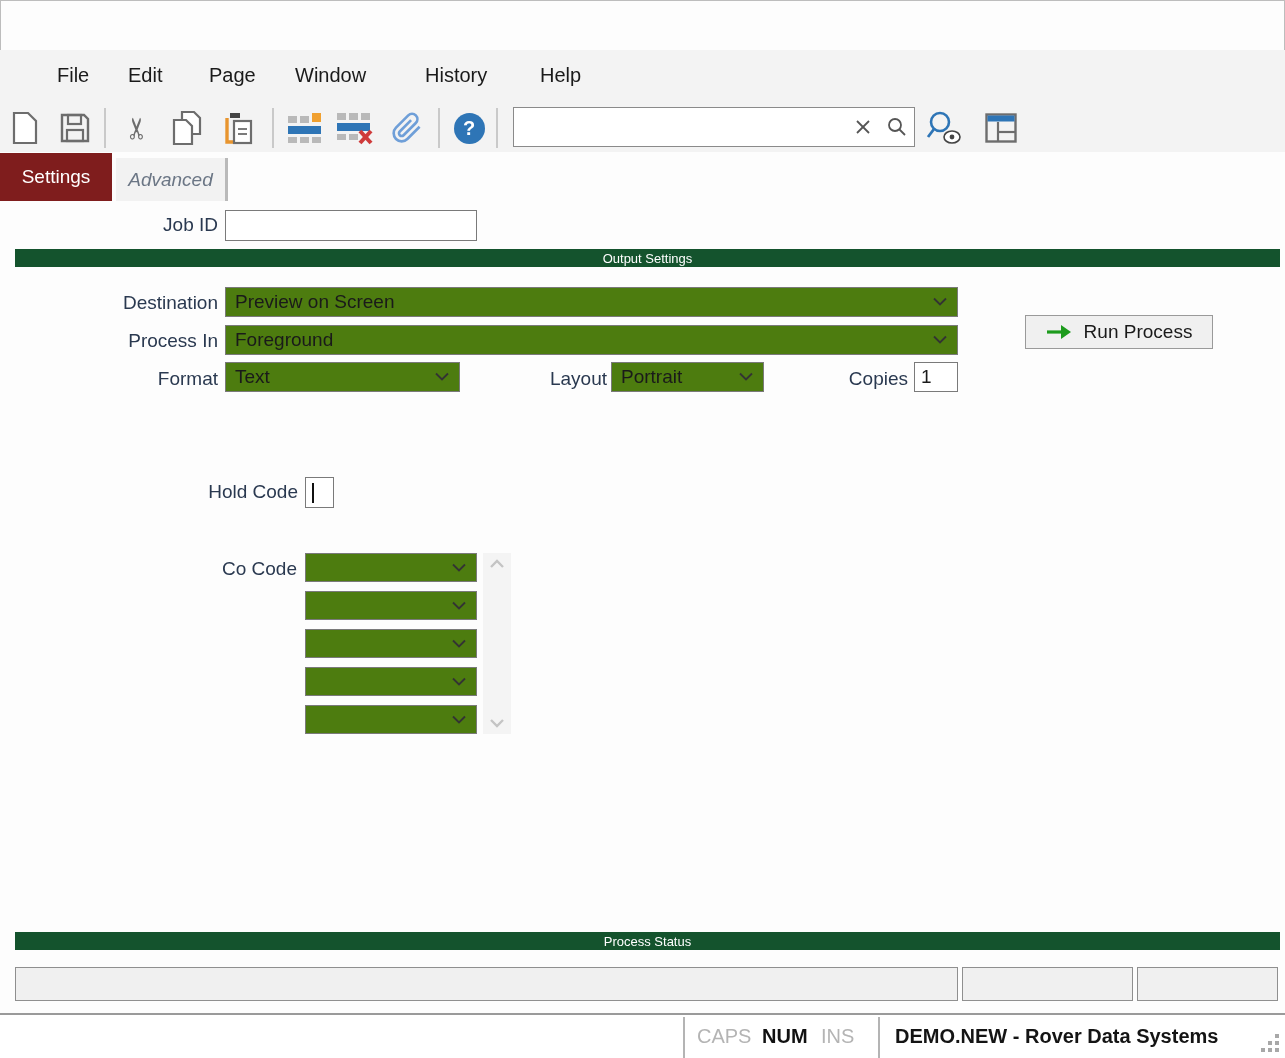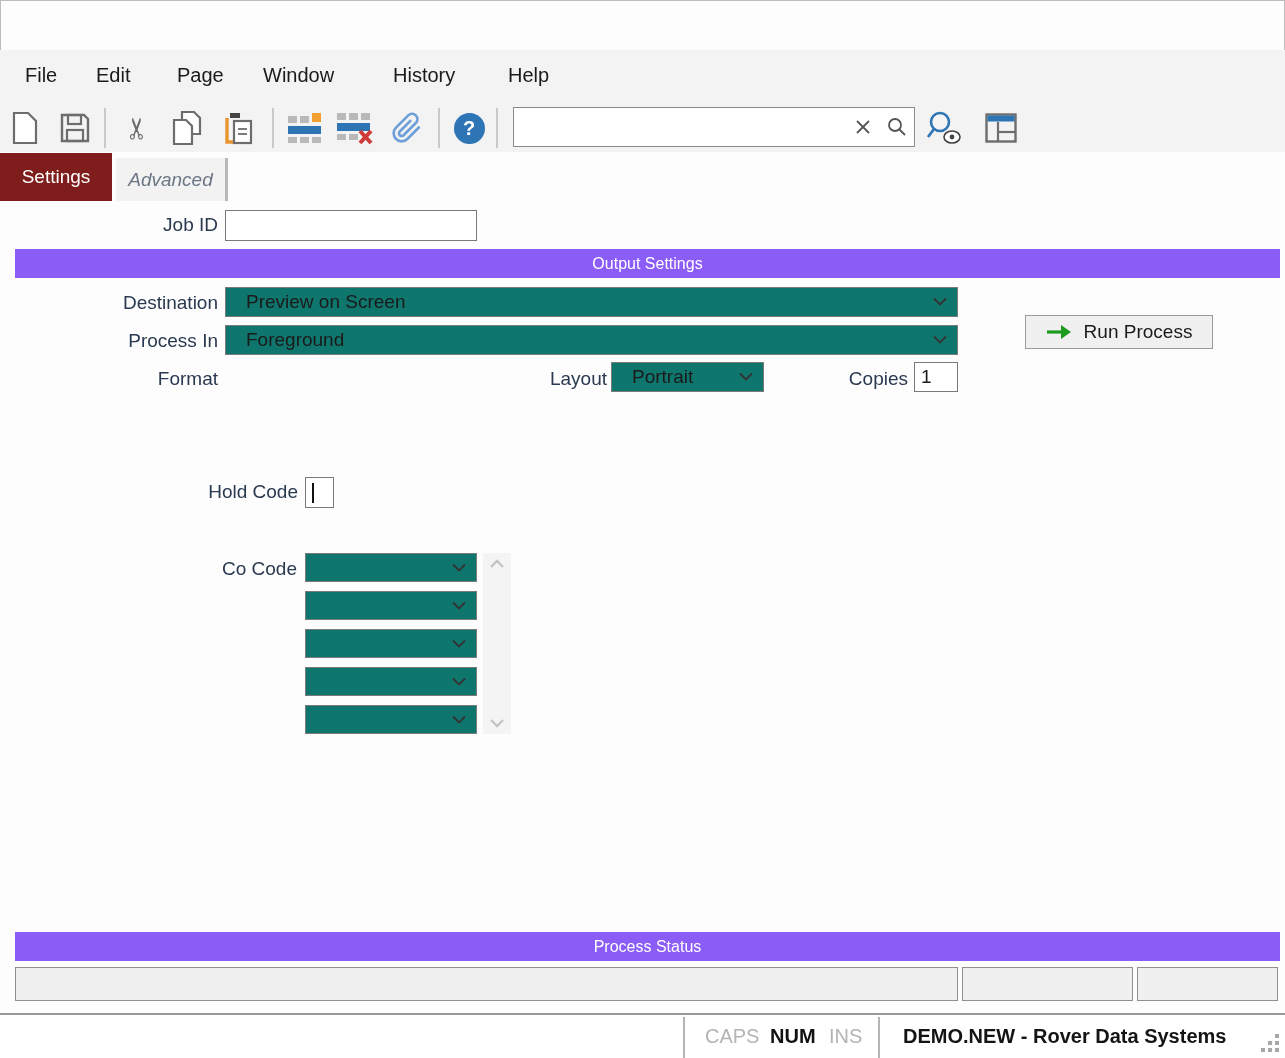--- a/index.html
+++ b/index.html
@@ -12,49 +12,49 @@
   
   .titlebar { position:absolute; left:0; top:0; width:1285px; height:50px; background:#ffffff; }
   .app-icon { position:absolute; left:18px; top:12px; width:22px; height:27px; border:1.5px solid #5a5a5a; background:#fff; }
   .app-icon i { position:absolute; left:4px; right:4px; height:2px; background:#5a5a5a; display:block; }
   .app-icon i:nth-child(1){top:6px;} .app-icon i:nth-child(2){top:11px;} .app-icon i:nth-child(3){top:16px;}
   .title-text { position:absolute; left:52px; top:13px; font-size:19px; color:#1a1a1a; white-space:nowrap; }
   .winbtn { position:absolute; top:0; width:56px; height:50px; display:flex; align-items:center; justify-content:center; cursor:default; }
   .winbtn svg { display:block; }
   
   .menubar { position:absolute; left:0; top:50px; width:1285px; height:52px; background:#f3f3f3; }
-  .menu-item { position:absolute; top:14px; font-size:20px; color:#1a1a1a; cursor:default; }
+  .menu-item { position:absolute; top:14px; font-size:20px; color:#1a1a1a; cursor:default;margin-left:32px; }
   
   .toolbar { position:absolute; left:0; top:102px; width:1285px; height:50px; background:#f3f3f3; }
   .tbtn { position:absolute; top:6px; width:38px; height:40px; display:flex; align-items:center; justify-content:center; }
   .tsep { position:absolute; top:6px; width:2px; height:40px; background:#c9c9c9; }
   .scissors { font-family:"DejaVu Sans", sans-serif; font-size:29px; color:#6d6d6d; transform:rotate(-90deg); line-height:1; }
   .helpcircle { width:31px; height:31px; border-radius:50%; background:#2e75b6; color:#fff; display:flex; align-items:center; justify-content:center; font-size:20px; font-weight:bold; }
   .searchbox { position:absolute; left:513px; top:5px; width:402px; height:40px; background:#fff; border:1.5px solid #8a8a8a; display:flex; align-items:center; }
   .searchbox input { flex:1; border:none; outline:none; font-size:18px; padding:0 8px; background:transparent; font-family:"Liberation Sans",sans-serif; }
   .searchbox .sicon { width:34px; display:flex; align-items:center; justify-content:center; }
   
   .tab-settings { position:absolute; left:0; top:153px; width:112px; height:48px; background:#7f1d1d; color:#fff; font-size:19px; display:flex; align-items:center; justify-content:center; }
   .tab-advanced { position:absolute; left:116px; top:158px; width:112px; height:43px; background:#f2f2f2; color:#6b7685; font-size:19px; display:flex; align-items:center; justify-content:center; border-right:3px solid #b9b9b9;font-style:italic; }
   .content { position:absolute; left:0; top:152px; width:1285px; height:863px; background:#fdfdfd; }
   
   .flabel { position:absolute; font-size:19px; color:#2a3950; text-align:right; white-space:nowrap; }
   .tinput { position:absolute; background:#fff; border:1.5px solid #7a7a7a; font-size:19px; padding:0 6px; font-family:"Liberation Sans",sans-serif; outline:none; color:#1a1a1a; }
-  .navybar { position:absolute; left:15px; width:1265px; height:29px; background:#8b5cf6; color:#fff; font-size:16px; display:flex; align-items:center; justify-content:center; }
-  .combo { position:absolute; background:#0f766e; border:1.5px solid #7a7a7a; font-size:19px; color:#1a1a1a; display:flex; align-items:center; padding:0 30px 0 20px; cursor:default; }
+  .navybar { position:absolute; left:15px; width:1265px; height:18px; background:#14532d; color:#fff; font-size:13px; display:flex; align-items:center; justify-content:center; }
+  .combo { position:absolute; background:#4d7c0f; border:1.5px solid #7a7a7a; font-size:19px; color:#1a1a1a; display:flex; align-items:center; padding:0 30px 0 9px; cursor:default; }
   .combo .chev { position:absolute; right:10px; top:50%; transform:translateY(-50%); }
   .runbtn { position:absolute; left:1025px; top:315px; width:188px; height:34px; background:#f0f0f0; border:1.5px solid #9a9a9a; display:flex; align-items:center; justify-content:center; gap:12px; font-size:19px; color:#1a1a1a; cursor:default; }
   .caret { position:absolute; left:6px; top:5px; width:2px; height:20px; background:#111; }
   .scrollstrip { position:absolute; left:483px; top:553px; width:28px; height:181px; background:#f4f4f4; }
   .scrollstrip svg { position:absolute; left:50%; transform:translateX(-50%); }
   .statusfield { position:absolute; top:967px; height:34px; background:#f0f0f0; border:1.5px solid #8f8f8f; }
   
   .bottombar { position:absolute; left:0; top:1013px; width:1285px; height:45px; background:#ffffff; border-top:2px solid #9a9a9a; }
   .bsep { position:absolute; top:2px; width:1.5px; height:43px; background:#b4b4b4; }
-  .bstat { position:absolute; top:10px; font-size:20px; white-space:nowrap;margin-left:8px; }
+  .bstat { position:absolute; top:10px; font-size:20px; white-space:nowrap; }
   .dim { color:#b4b4b4; }
   .dark { color:#111; font-weight:600; }
   .session { color:#141414; font-weight:600; }
 </style>
 </head>
 <body>
 
 <div class="window">
 
 
@@ -190,20 +190,26 @@
 
   <div class="flabel" style="left:78px; top:330px; width:140px;">Process In</div>
   <div class="combo" style="left:225px; top:325px; width:733px; height:30px;">
     <span>Foreground</span>
     <svg class="chev" width="14" height="9">
         <polyline points="1,1 7,7 13,1" fill="none" stroke="#333" stroke-width="1.8"></polyline>
       </svg>
   </div>
 
   <div class="flabel" style="left:78px; top:368px; width:140px;">Format</div>
+  <div class="combo" style="left:225px; top:362px; width:235px; height:30px;">
+    <span>Text</span>
+    <svg class="chev" width="14" height="9">
+        <polyline points="1,1 7,7 13,1" fill="none" stroke="#333" stroke-width="1.8"></polyline>
+      </svg>
+  </div>
 
   <div class="flabel" style="left:487px; top:368px; width:120px;">Layout</div>
   <div class="combo" style="left:611px; top:362px; width:153px; height:30px;">
     <span>Portrait</span>
     <svg class="chev" width="14" height="9">
         <polyline points="1,1 7,7 13,1" fill="none" stroke="#333" stroke-width="1.8"></polyline>
       </svg>
   </div>
 
   <div class="flabel" style="left:788px; top:368px; width:120px;">Copies</div>

